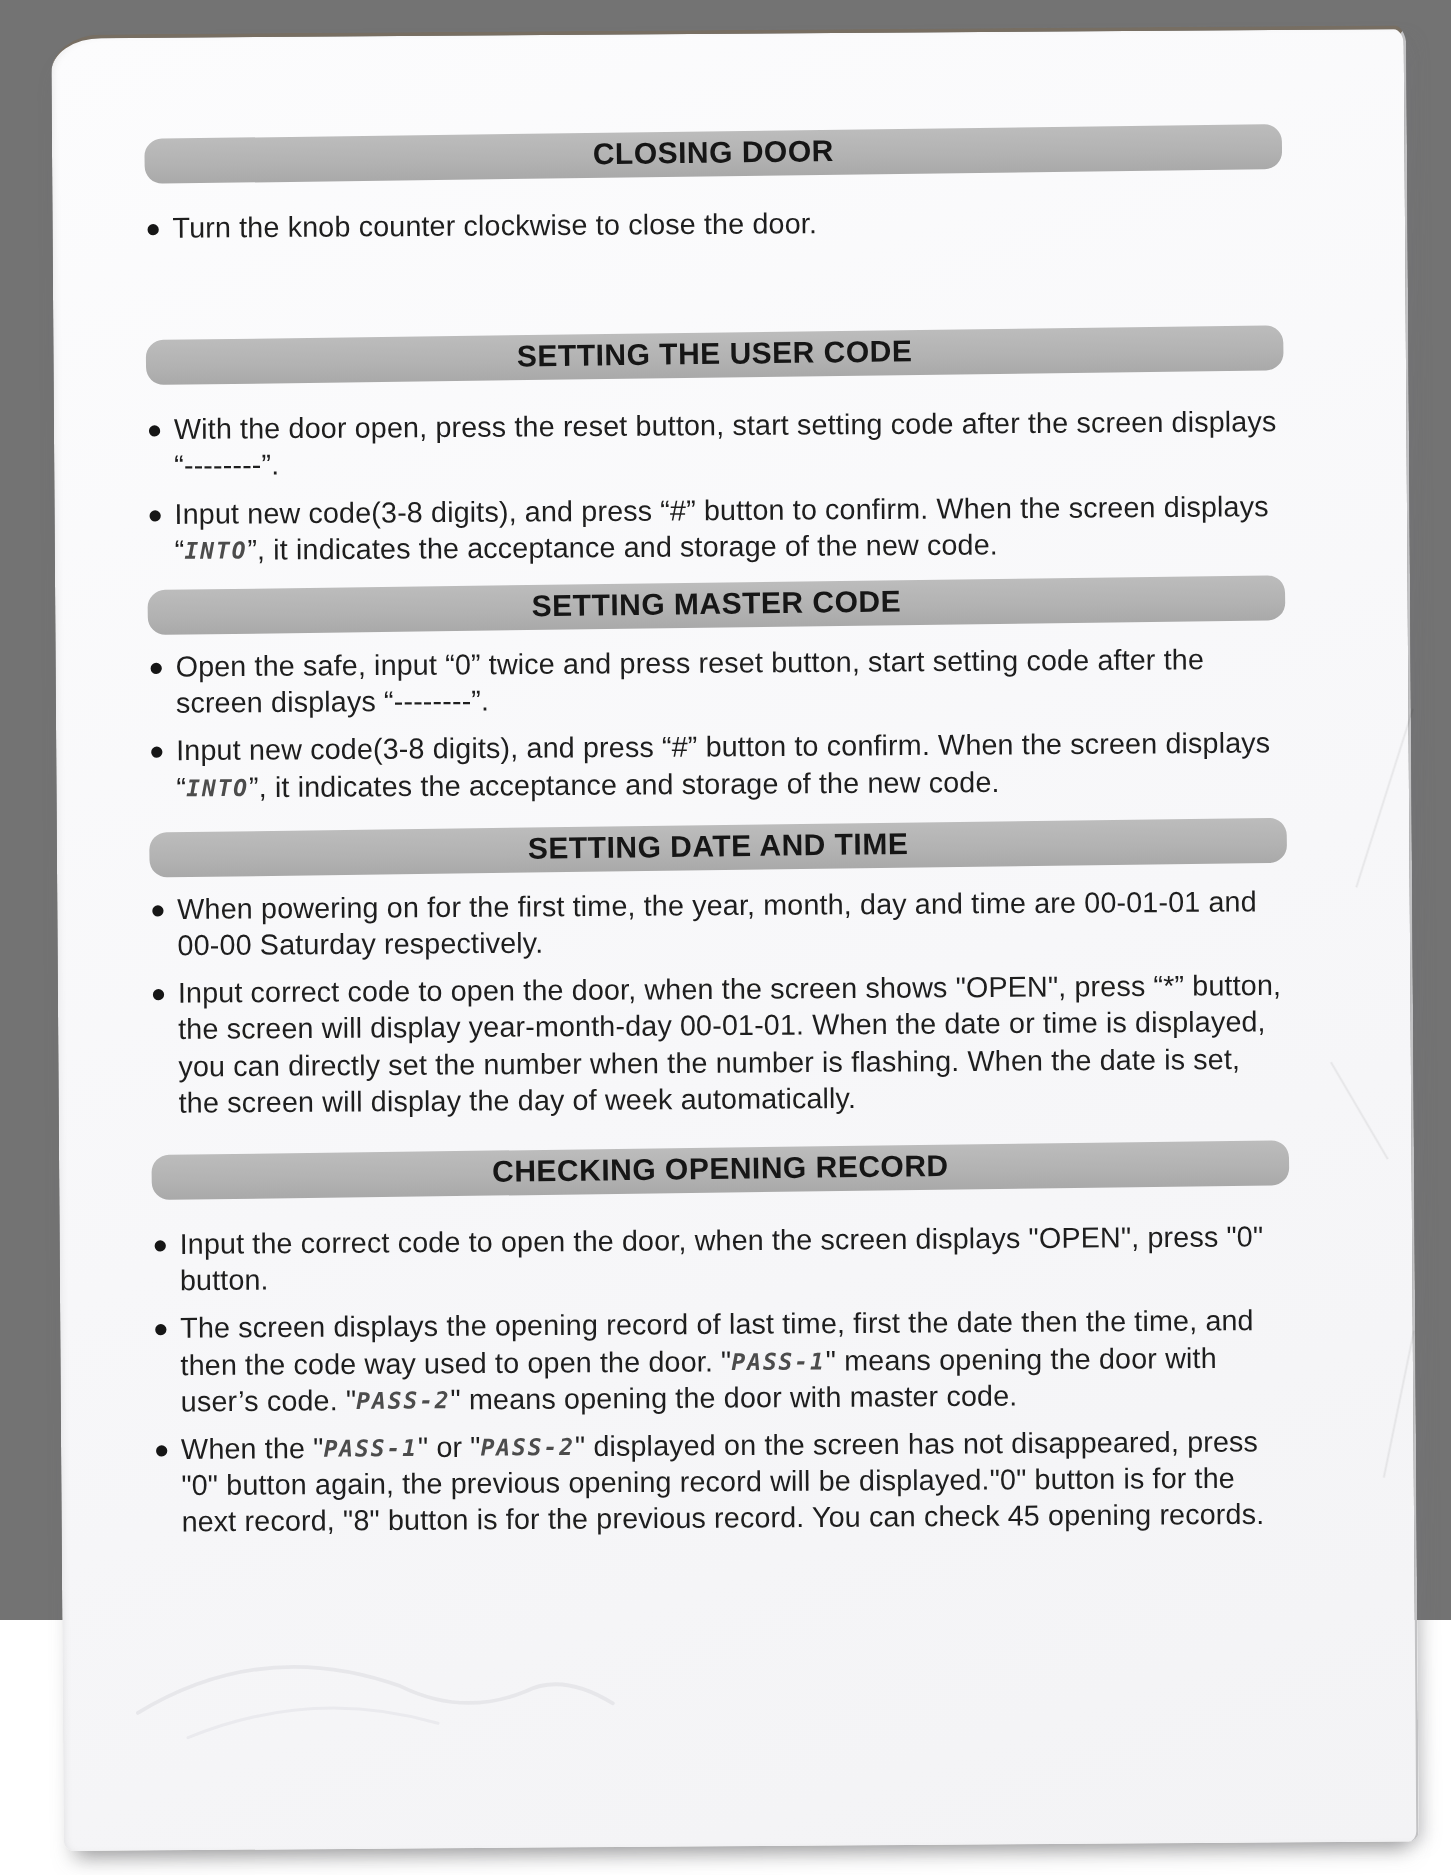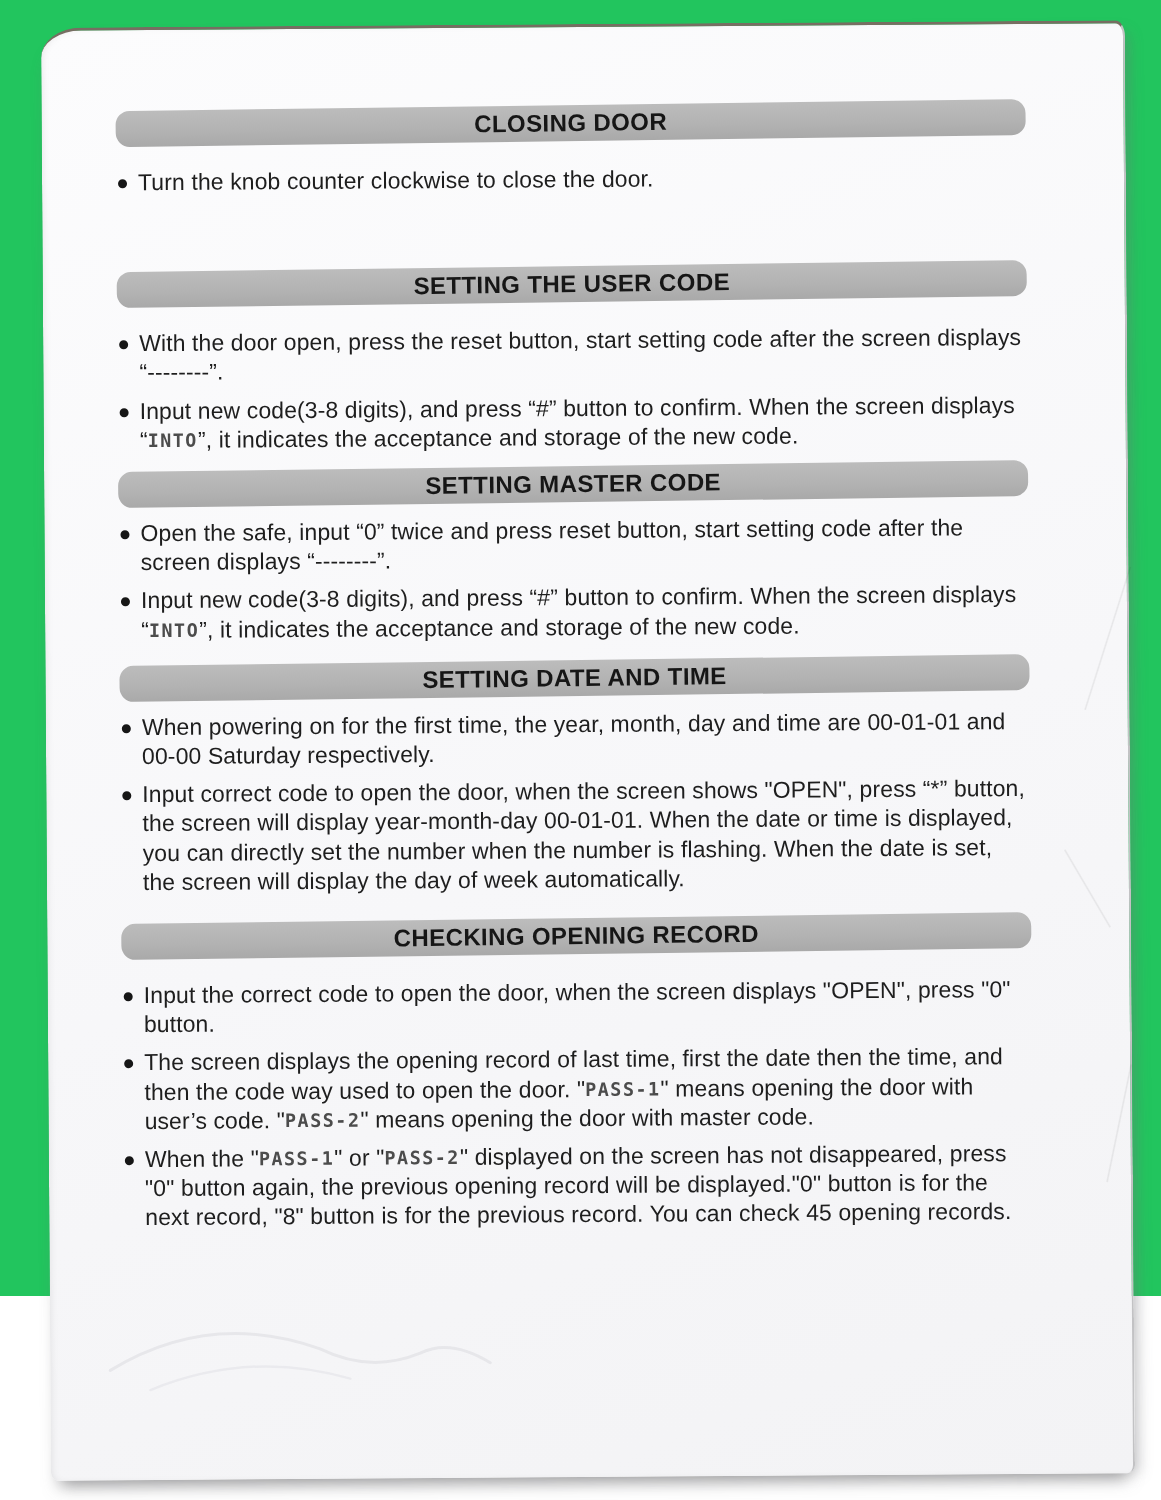--- a/index.html
+++ b/index.html
@@ -8,21 +8,21 @@
     width: 1161px;
     height: 1500px;
     background: #ffffff;
     overflow: hidden;
     font-family: "Liberation Sans", sans-serif;
   }
   .photo-bg {
     position: relative;
     width: 1161px;
     height: 1296px;
-    background: #22c55e;
+    background: #737373;
   }
   .paper {
     position: absolute;
     left: 46px;
     top: 24px;
     width: 1082px;
     height: 1450px;
     background: linear-gradient(160deg, #fcfcfd 0%, #f7f7f9 55%, #f3f3f5 100%);
     border-radius: 40px 10px 8px 8px / 30px 16px 8px 8px;
     border-top: 3px solid #776e62;
@@ -88,20 +88,21 @@
     letter-spacing: 0.1px;
   }
   .lcd {
     font-family: "DejaVu Sans Mono", monospace;
     font-size: 0.80em;
     letter-spacing: 1.5px;
     color: #4c4c4c;
     font-weight: 600;
     position: relative;
     top: -1px;
+    font-style: italic;
   }
   .crease {
     position: absolute;
     background: linear-gradient(90deg, rgba(0,0,0,0) 0%, rgba(0,0,0,0.07) 50%, rgba(0,0,0,0) 100%);
     pointer-events: none;
   }
   .crease-1 { right: 18px; top: 540px; width: 3px; height: 150px; transform: rotate(18deg); }
   .crease-2 { right: 40px; top: 820px; width: 3px; height: 90px; transform: rotate(-30deg); }
   .crease-3 { right: 10px; top: 1040px; width: 3px; height: 120px; transform: rotate(12deg); }
   .smudge {

